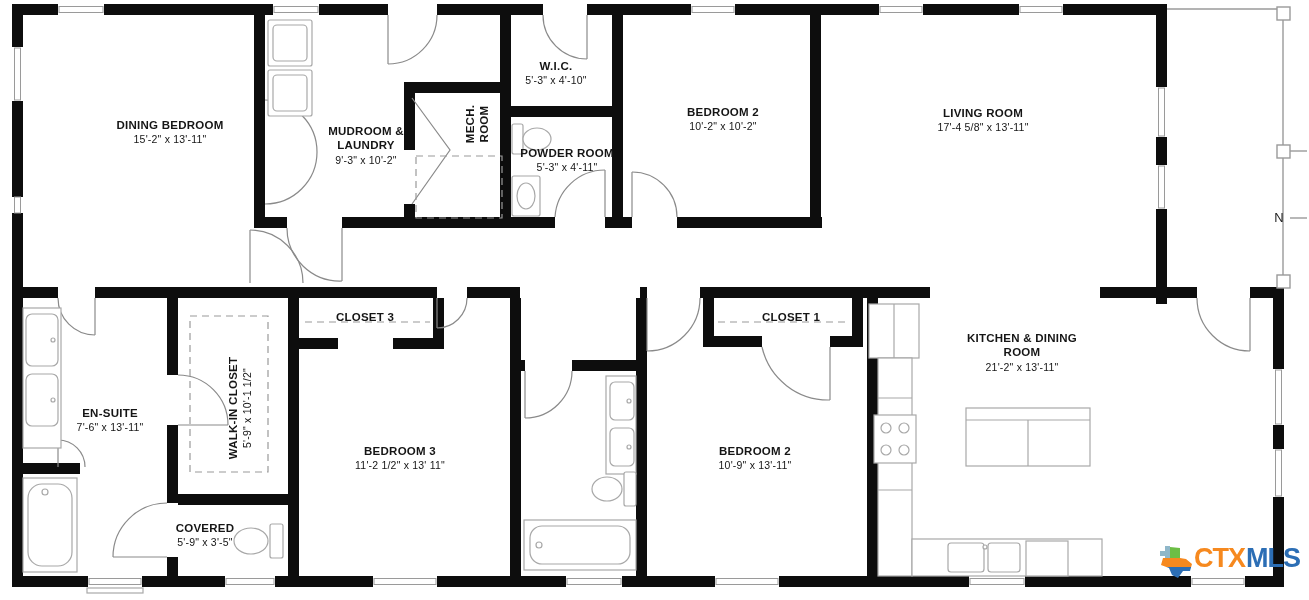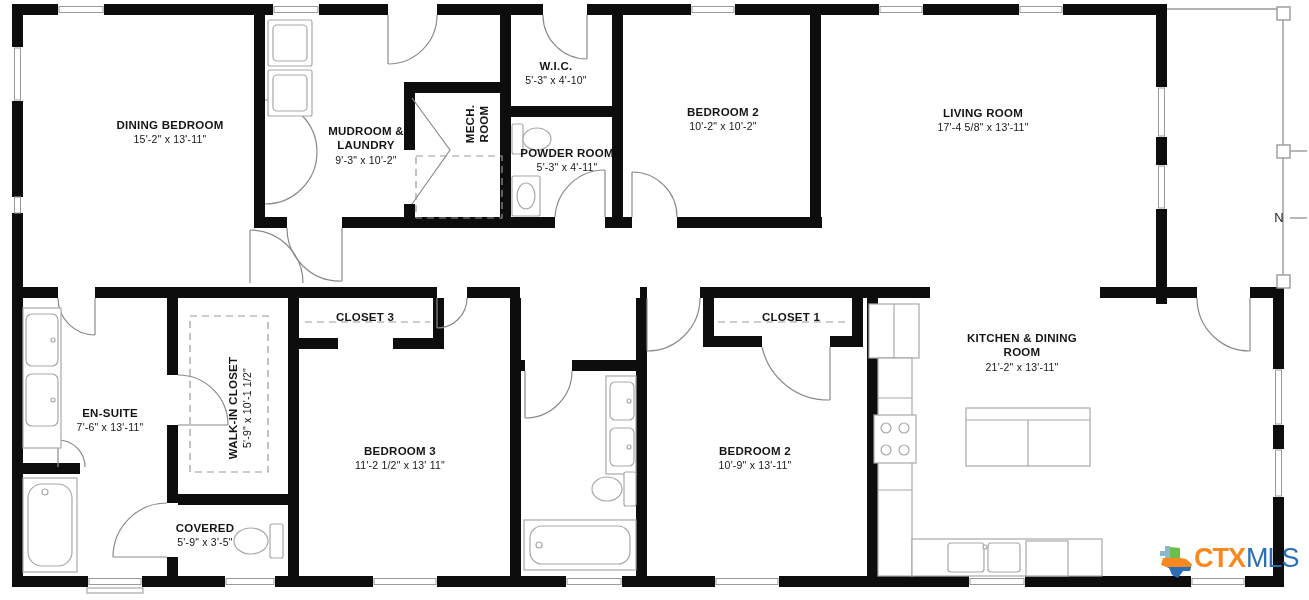--- a/index.html
+++ b/index.html
@@ -8,21 +8,21 @@
   #plan-svg{position:absolute;left:0;top:0;}
   .room-label{position:absolute;transform:translate(-50%,-50%);text-align:center;color:#151515;pointer-events:none;}
   .room-label.vertical{transform:translate(-50%,-50%) rotate(-90deg);}
   .room-name{font-weight:bold;font-size:11.5px;letter-spacing:.25px;line-height:1.25;}
   .room-dims{font-size:10.5px;line-height:1.25;margin-top:1px;letter-spacing:.2px;}
   .room-dims:empty{display:none;}
   #compass{position:absolute;left:1279px;top:217px;transform:translate(-50%,-50%);
            font-size:13px;color:#222;}
   #brand-logo{position:absolute;left:1159px;top:545px;display:flex;gap:1px;height:34px;}
   #brand-logo .ctx{font-size:27px;font-weight:bold;letter-spacing:-1px;line-height:1;}
-  #brand-logo .mls{font-size:27px;font-weight:normal;letter-spacing:-1px;line-height:1;}
+  #brand-logo .mls{font-size:27px;font-weight:bold;letter-spacing:-1px;line-height:1;}
 </style>
 </head>
 <body>
 
 <div id="stage">
 
 <svg id="plan-svg" width="1309" height="600" viewBox="0 0 1309 600" xmlns="http://www.w3.org/2000/svg">
 
   <g fill="#0d0d0d">
     <rect x="12" y="4" width="1155" height="11"></rect>

